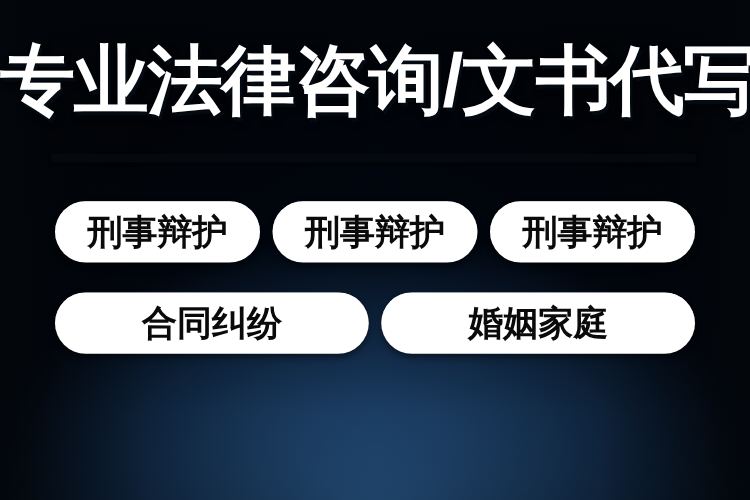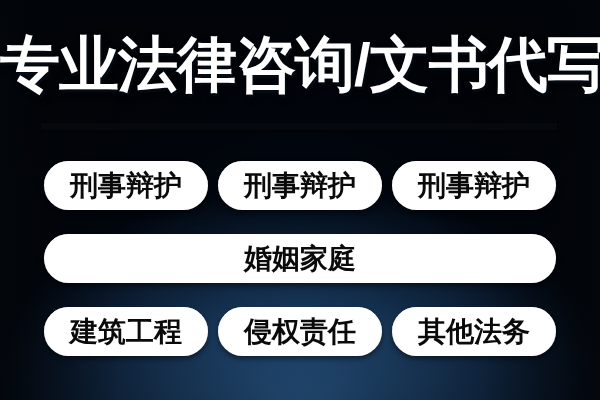--- a/index.html
+++ b/index.html
@@ -129,31 +129,23 @@
         <div class="pill">
           <span>刑事辩护</span>
         </div>
         <div class="pill">
           <span>刑事辩护</span>
         </div>
       </div>
 
       <div class="pill-row">
         <div class="pill">
+          <span>合同纠纷</span>
+        </div>
+        <div class="pill">
           <span>婚姻家庭</span>
         </div>
       </div>
 
-      <div class="pill-row">
-        <div class="pill">
-          <span>建筑工程</span>
-        </div>
-        <div class="pill">
-          <span>侵权责任</span>
-        </div>
-        <div class="pill">
-          <span>其他法务</span>
-        </div>
-      </div>
 
     </div>
   </div>
 </div>
 
 </body></html>

